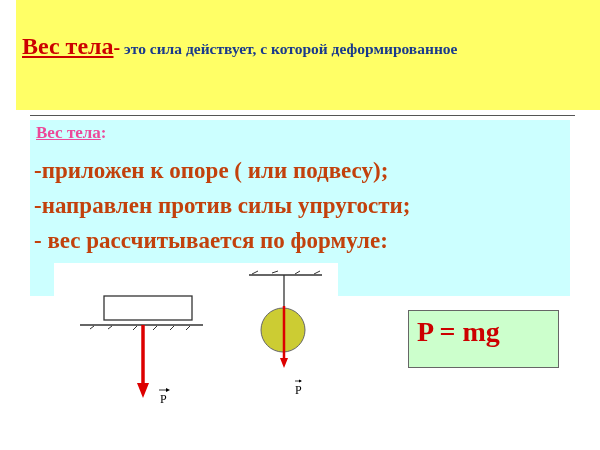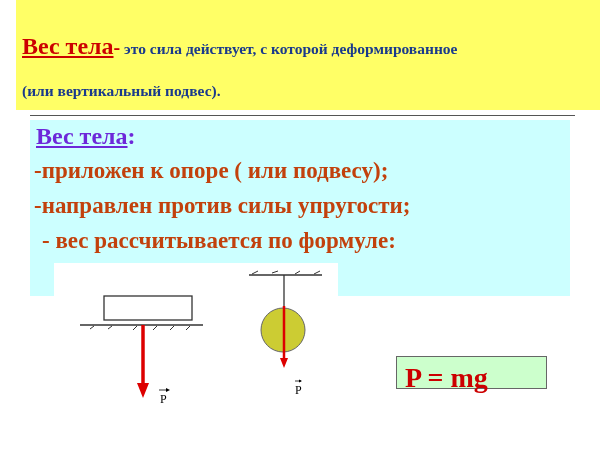--- a/index.html
+++ b/index.html
@@ -4,49 +4,48 @@
 <style>
   html, body { margin:0; padding:0; }
   body { width:600px; height:450px; background:#ffffff; position:relative; overflow:hidden; font-family:"Liberation Serif", serif; }
   .def-box { position:absolute; left:16px; top:0; width:584px; height:110px; background:#ffff66; }
   .def-text { position:absolute; left:22px; top:36px; width:570px; font-weight:bold; color:#1a3a8c; font-size:15.5px; line-height:21px; }
   .def-term { color:#cc0000; text-decoration:underline; font-size:24px; }
   .def-dash { color:#cc0000; font-size:20px; }
   .divider { position:absolute; left:30px; top:115px; width:545px; height:1px; background:#555; }
   .props-box { position:absolute; left:30px; top:120px; width:540px; height:176px; background:#ccffff; }
   .props-notch { position:absolute; left:54px; top:263px; width:284px; height:40px; background:#ffffff; }
-  .props-title { position:absolute; left:36px; top:123px; font-weight:bold; font-size:24px; color:#6d28d9; }
+  .props-title { position:absolute; left:36px; top:123px; font-weight:bold; font-size:17px; color:#ec4899; }
   .props-title .u { text-decoration:underline; }
   .prop-line { position:absolute; left:34px; font-weight:bold; font-size:23px; color:#c2410c; white-space:nowrap; }
-  .formula-box { position:absolute; left:396px; top:310px; width:151px; height:33px; background:#ccffcc; border:1px solid #666; box-sizing:border-box;margin-top:46px; }
+  .formula-box { position:absolute; left:408px; top:310px; width:151px; height:58px; background:#ccffcc; border:1px solid #666; box-sizing:border-box; }
   .formula-text { position:absolute; left:8px; top:5px; font-weight:bold; font-size:28px; color:#cc0000; white-space:nowrap; }
   svg.diagram { position:absolute; left:0; top:0; }
   .p-label { position:absolute; font-size:12px; color:#000; font-family:"Liberation Serif", serif; }
 </style>
 </head>
 <body>
 
 <div class="def-box"></div>
 <div class="def-text">
   <span class="def-term">Вес тела</span><span class="def-dash">-</span><span> это сила действует, с которой деформированное</span><br>
   <br>
-  <span>(или вертикальный подвес).</span>
 </div>
 
 <div class="divider"></div>
 
 <div class="props-box"></div>
 <div class="props-notch"></div>
 
 <div class="props-title">
   <span class="u">Вес тела</span><span>:</span>
 </div>
 <div class="prop-line" style="top:158px;">-приложен к опоре ( или подвесу);</div>
 <div class="prop-line" style="top:193px;">-направлен против силы упругости;</div>
-<div class="prop-line" style="top:228px;margin-left:8px;">- вес рассчитывается по формуле:</div>
+<div class="prop-line" style="top:228px;">- вес рассчитывается по формуле:</div>
 
 <svg class="diagram" width="600" height="450">
   <g>
     <rect x="104" y="296" width="88" height="24" fill="#ffffff" stroke="#333" stroke-width="1.3"></rect>
     <line x1="80" y1="325" x2="203" y2="325" stroke="#333" stroke-width="1.3"></line>
     <g stroke="#333" stroke-width="1">
       <line x1="90" y1="329" x2="94" y2="326"></line>
       <line x1="108" y1="329" x2="112" y2="326"></line>
       <line x1="133" y1="330" x2="137" y2="326"></line>
       <line x1="153" y1="330" x2="157" y2="326"></line>

